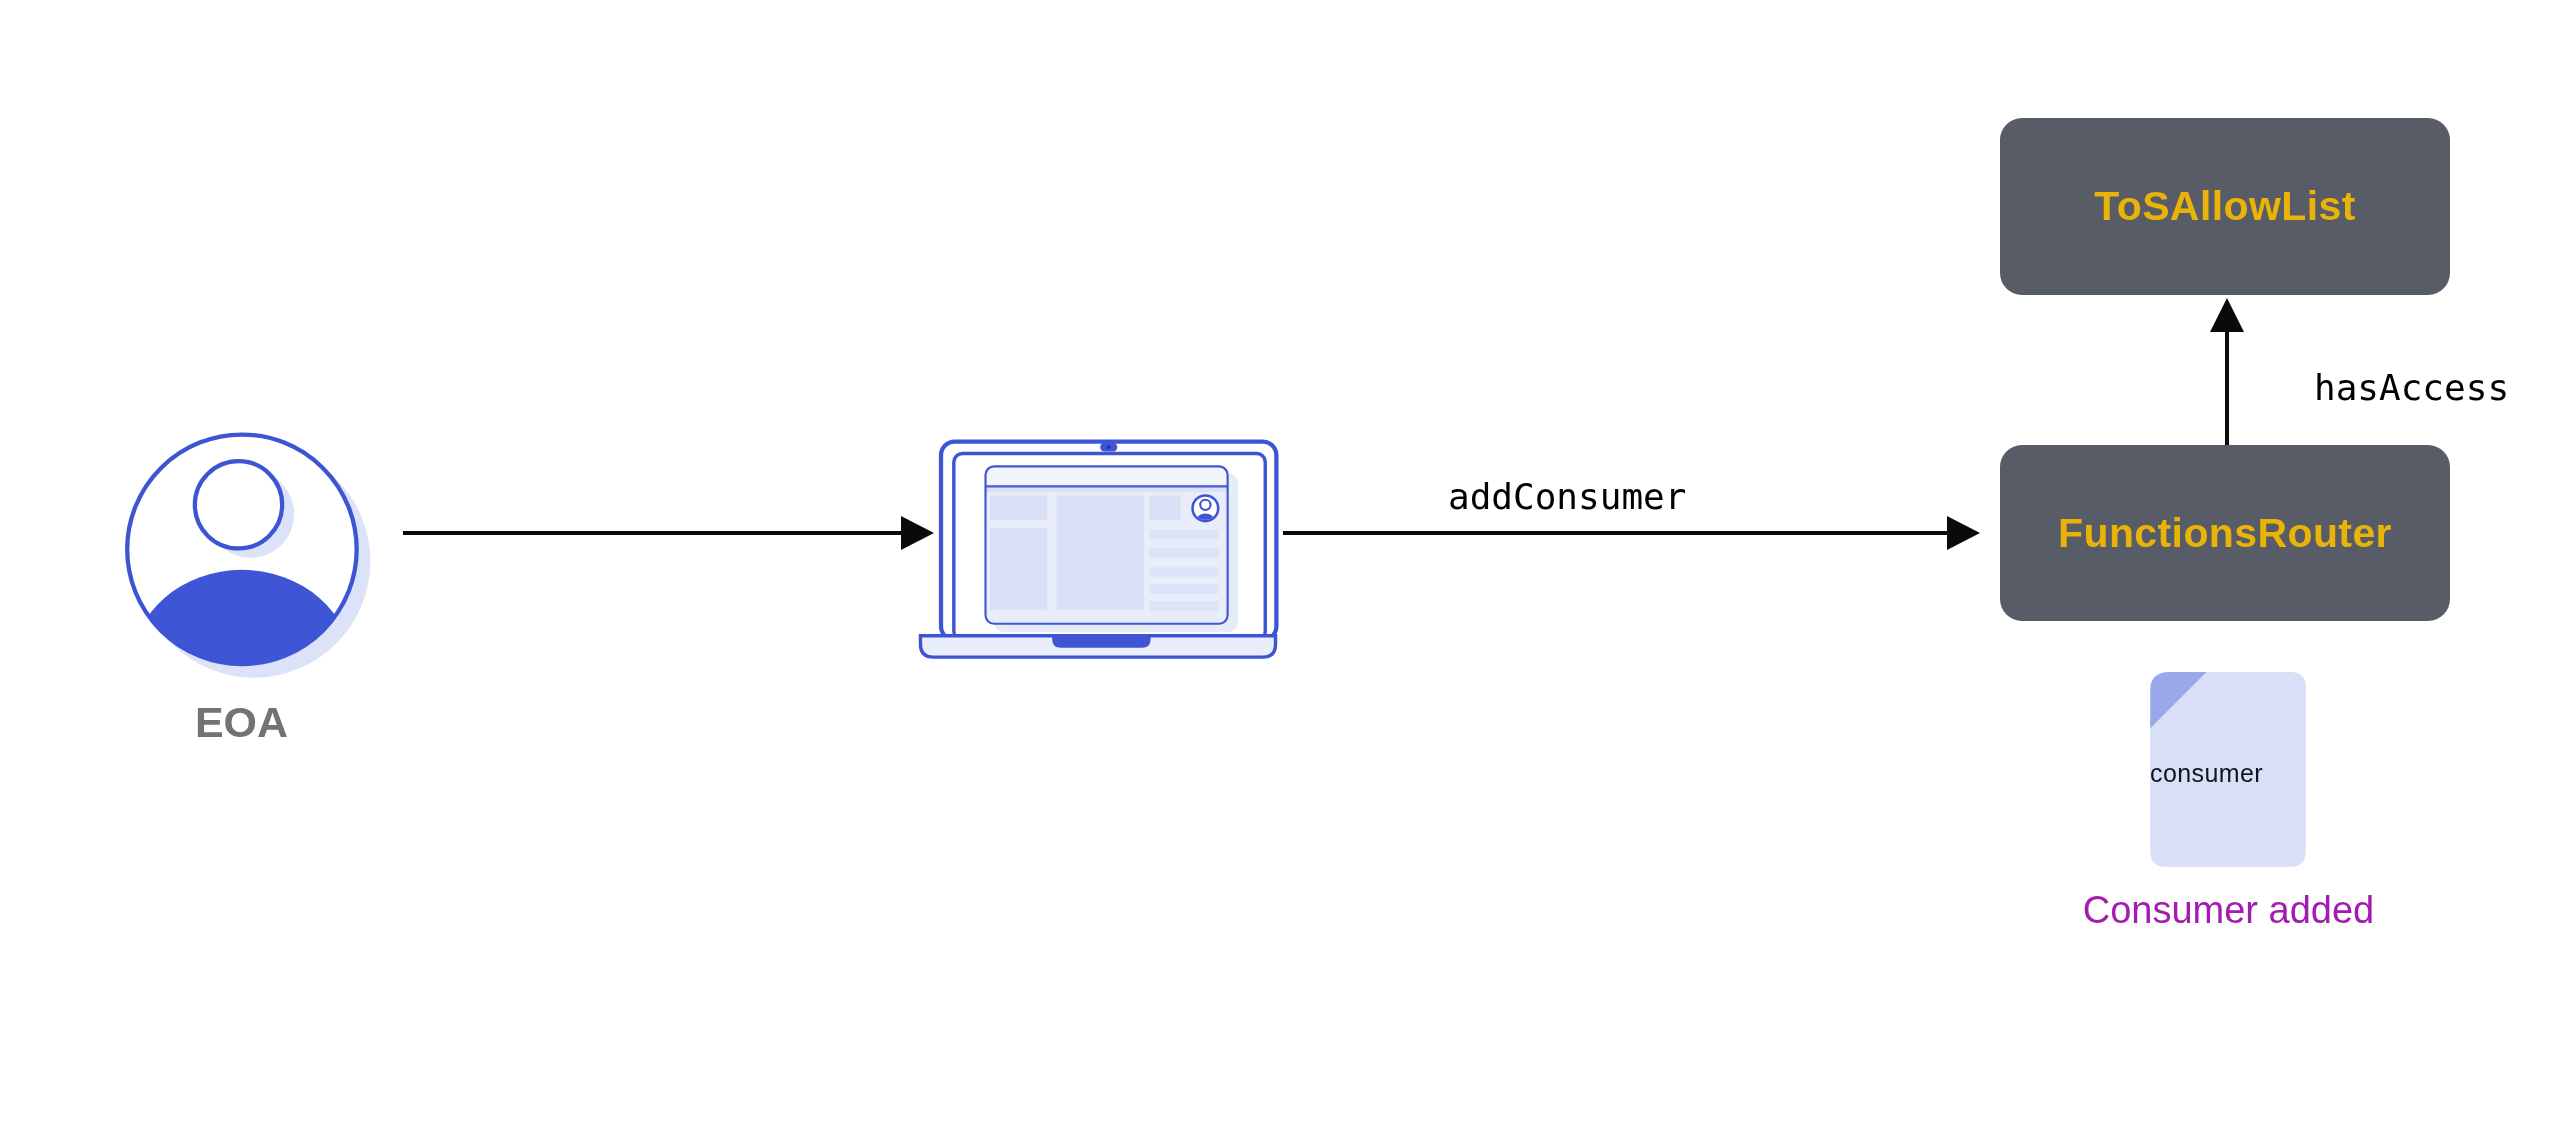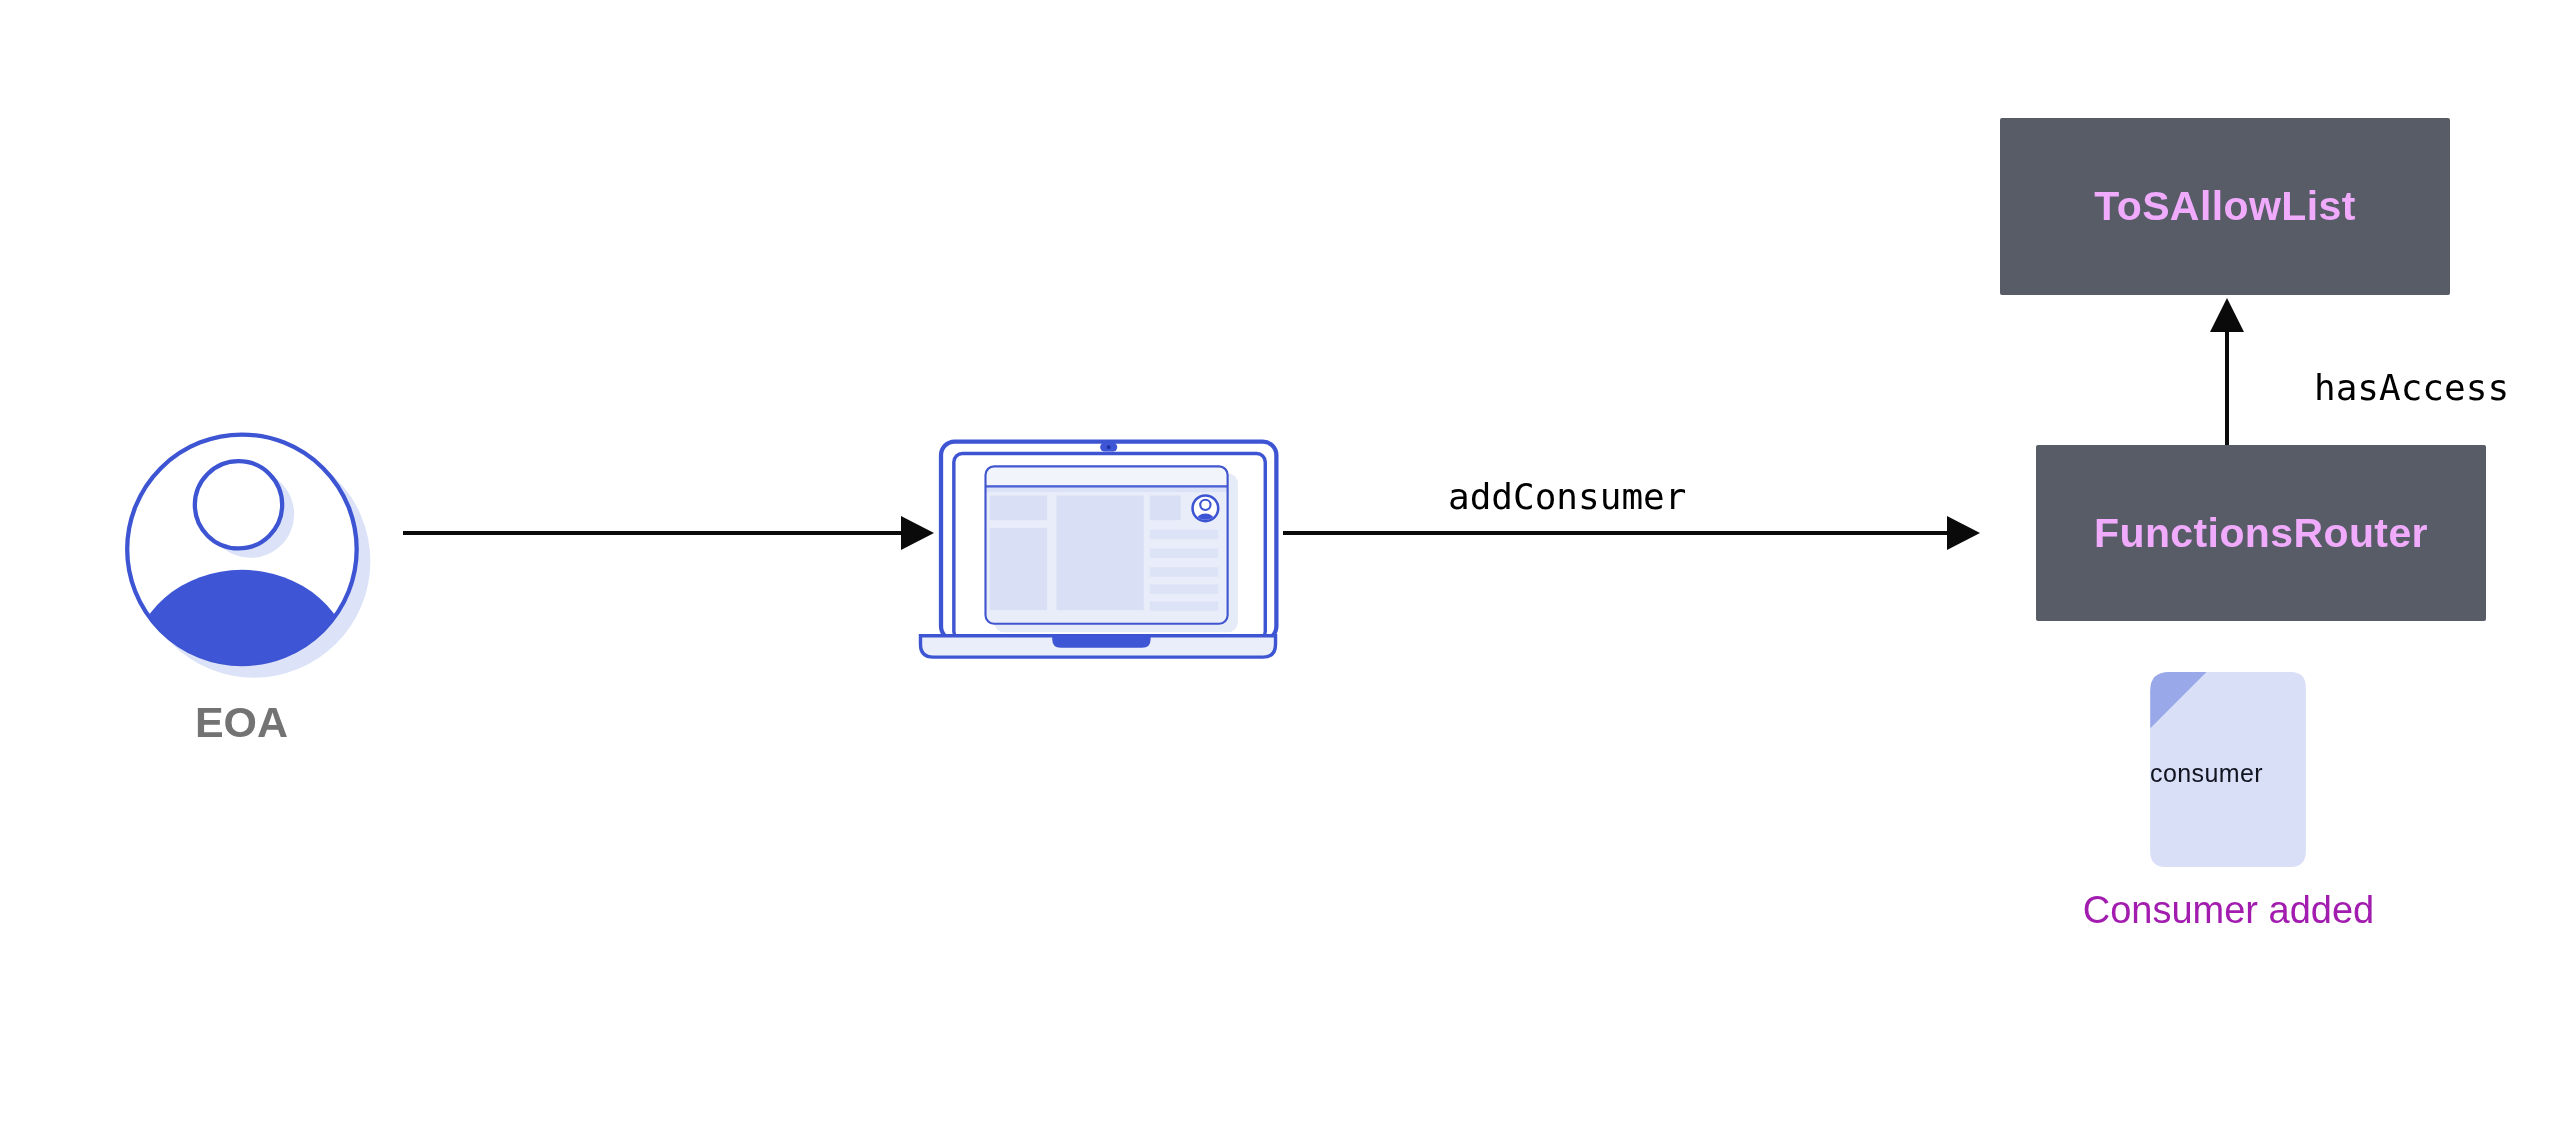--- a/index.html
+++ b/index.html
@@ -4,23 +4,23 @@
 <style>
   html,body{margin:0;padding:0;background:#ffffff;}
   .stage{
     position:relative;width:2576px;height:1140px;background:#ffffff;
     font-family:"Liberation Sans",sans-serif;overflow:hidden;
   }
   .abs{position:absolute;}
   
   .contract-box{
     position:absolute;left:2000px;width:450px;height:177px;
-    background:#575C66;border-radius:2px;
+    background:#575C66;border-radius:22px;
     display:flex;align-items:center;justify-content:center;
-    color:#f0abfc;font-size:41px;font-weight:700;letter-spacing:0.4px;
+    color:#eab308;font-size:41px;font-weight:700;letter-spacing:0.4px;
   }
   
   .node-label{
     position:absolute;width:257px;text-align:center;
     font-size:43px;font-weight:700;color:#737373;
   }
   .mono-label{
     position:absolute;font-family:"DejaVu Sans Mono",monospace;
     font-size:36px;color:#000000;white-space:nowrap;
   }
@@ -116,21 +116,21 @@
   <div class="head-right" style="left:1947px;top:516px;"></div>
 
   <div class="contract-box" style="top:118px;">
     <span>ToSAllowList</span>
   </div>
 
   <div class="arrow-line" style="left:2225px;top:331px;width:4.3px;height:115px;"></div>
   <div class="head-up" style="left:2210px;top:298px;"></div>
   <div class="mono-label" style="left:2266px;top:367px;margin-left:48px;">hasAccess</div>
 
-  <div class="contract-box" style="top:445px;height:176px;margin-left:36px;">
+  <div class="contract-box" style="top:445px;height:176px;">
     <span>FunctionsRouter</span>
   </div>
 
   <div class="abs" style="left:2150px;top:672px;">
     <svg viewBox="0 0 182 228" width="156" height="195">
       <path d="M 66 0 H 164 Q 182 0 182 18 V 210 Q 182 228 164 228 H 18 Q 0 228 0 210 V 66 Z" fill="#D8DFF6"></path>
       <path d="M 66 0 L 0 66 L 0 22 Q 0 0 22 0 Z" fill="#98A8E8"></path>
     </svg>
   </div>
   <div class="doc-label">consumer</div>

